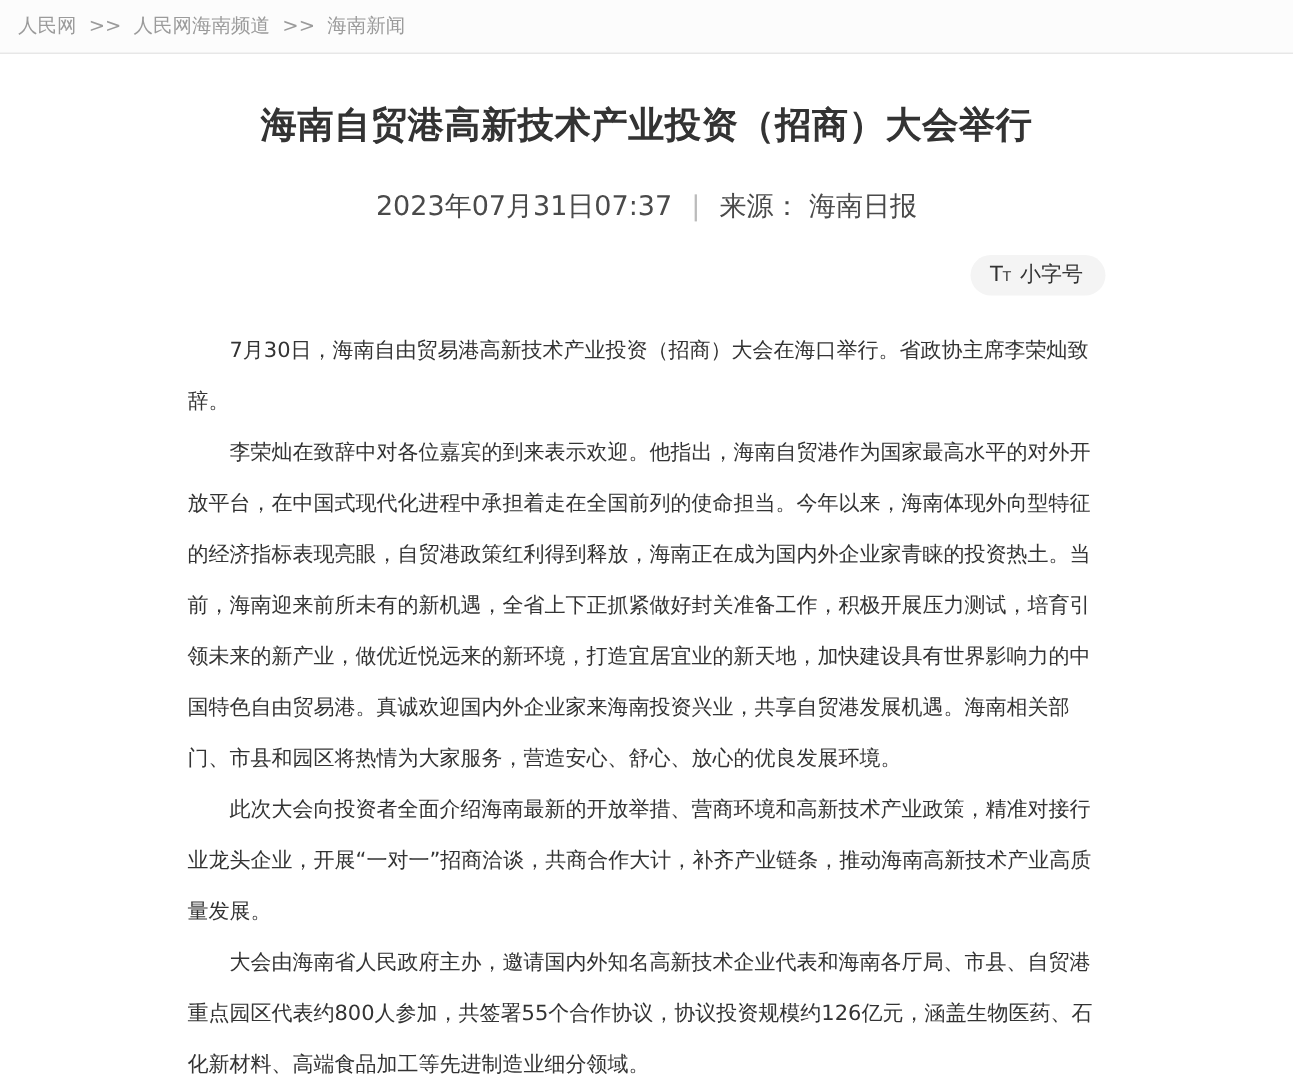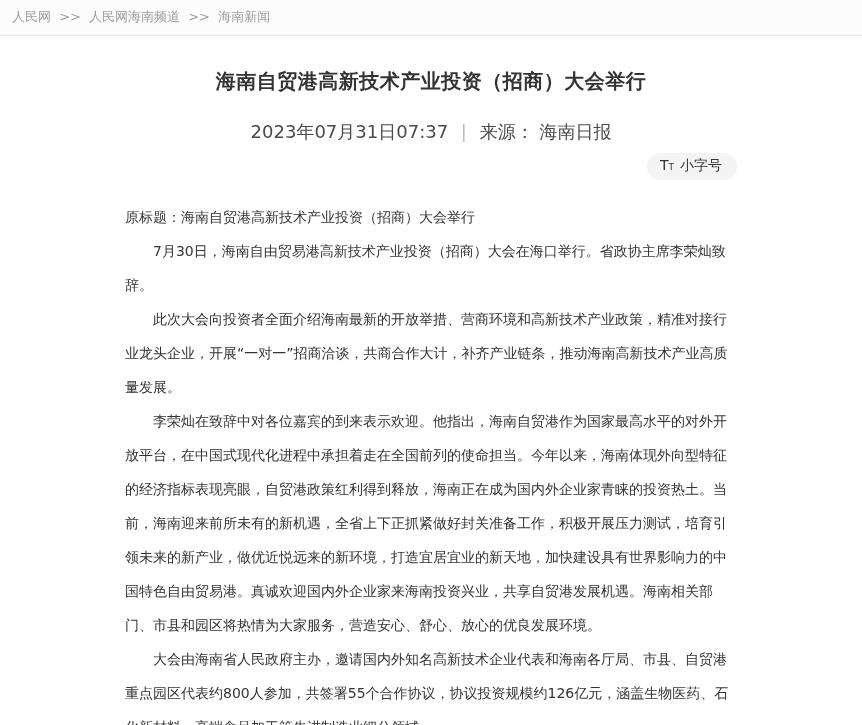--- a/index.html
+++ b/index.html
@@ -28,21 +28,21 @@
   .breadcrumb-bar .crumb-sep {
     color: #9b9b9b;
     margin: 0 4px;
   }
   
   .container {
     width: 612px;
     margin: 0 auto;
   }
   .page-title {
-    font-size: 20px;
+    font-size: 24px;
     font-weight: 700;
     color: #333;
     text-align: center;
     margin: 32px 0 0 0;
     line-height: 1.3;
     letter-spacing: 0.5px;
   }
   .sub-title {
     text-align: center;
     font-size: 13px;
@@ -55,21 +55,21 @@
     color: #4a4a4a;
     margin-top: 26px;
   }
   .meta-line .meta-divider {
     color: #bbb;
     margin: 0 7px;
   }
   .toolbar {
     display: flex;
     justify-content: flex-end;
-    margin-top: 9px;
+    margin-top: 21px;
   }
   .font-size-pill {
     display: inline-flex;
     align-items: baseline;
     background: #f4f4f4;
     border-radius: 15px;
     padding: 4px 15px 5px 13px;
     font-size: 14px;
     color: #333;
     cursor: pointer;
@@ -128,21 +128,20 @@
   <div class="toolbar">
     <span class="font-size-pill">
       <span>
         <span class="t-big">T</span><span class="t-small">T</span>
       </span>
       <span class="pill-label">小字号</span>
     </span>
   </div>
 
   <div class="article">
-    <p class="original-title">原标题：海南自贸港高新技术产业投资（招商）大会举行</p>
     <p class="para">7月30日，海南自由贸易港高新技术产业投资（招商）大会在海口举行。省政协主席李荣灿致辞。</p>
+    <p class="para">李荣灿在致辞中对各位嘉宾的到来表示欢迎。他指出，海南自贸港作为国家最高水平的对外开放平台，在中国式现代化进程中承担着走在全国前列的使命担当。今年以来，海南体现外向型特征的经济指标表现亮眼，自贸港政策红利得到释放，海南正在成为国内外企业家青睐的投资热土。当前，海南迎来前所未有的新机遇，全省上下正抓紧做好封关准备工作，积极开展压力测试，培育引领未来的新产业，做优近悦远来的新环境，打造宜居宜业的新天地，加快建设具有世界影响力的中国特色自由贸易港。真诚欢迎国内外企业家来海南投资兴业，共享自贸港发展机遇。海南相关部门、市县和园区将热情为大家服务，营造安心、舒心、放心的优良发展环境。</p>
     <p class="para">此次大会向投资者全面介绍海南最新的开放举措、营商环境和高新技术产业政策，精准对接行业龙头企业，开展“一对一”招商洽谈，共商合作大计，补齐产业链条，推动海南高新技术产业高质量发展。</p>
-    <p class="para">李荣灿在致辞中对各位嘉宾的到来表示欢迎。他指出，海南自贸港作为国家最高水平的对外开放平台，在中国式现代化进程中承担着走在全国前列的使命担当。今年以来，海南体现外向型特征的经济指标表现亮眼，自贸港政策红利得到释放，海南正在成为国内外企业家青睐的投资热土。当前，海南迎来前所未有的新机遇，全省上下正抓紧做好封关准备工作，积极开展压力测试，培育引领未来的新产业，做优近悦远来的新环境，打造宜居宜业的新天地，加快建设具有世界影响力的中国特色自由贸易港。真诚欢迎国内外企业家来海南投资兴业，共享自贸港发展机遇。海南相关部门、市县和园区将热情为大家服务，营造安心、舒心、放心的优良发展环境。</p>
     <p class="para">大会由海南省人民政府主办，邀请国内外知名高新技术企业代表和海南各厅局、市县、自贸港重点园区代表约800人参加，共签署55个合作协议，协议投资规模约126亿元，涵盖生物医药、石化新材料、高端食品加工等先进制造业细分领域。</p>
 
   </div>
 
 </div>
 
 </body></html>

